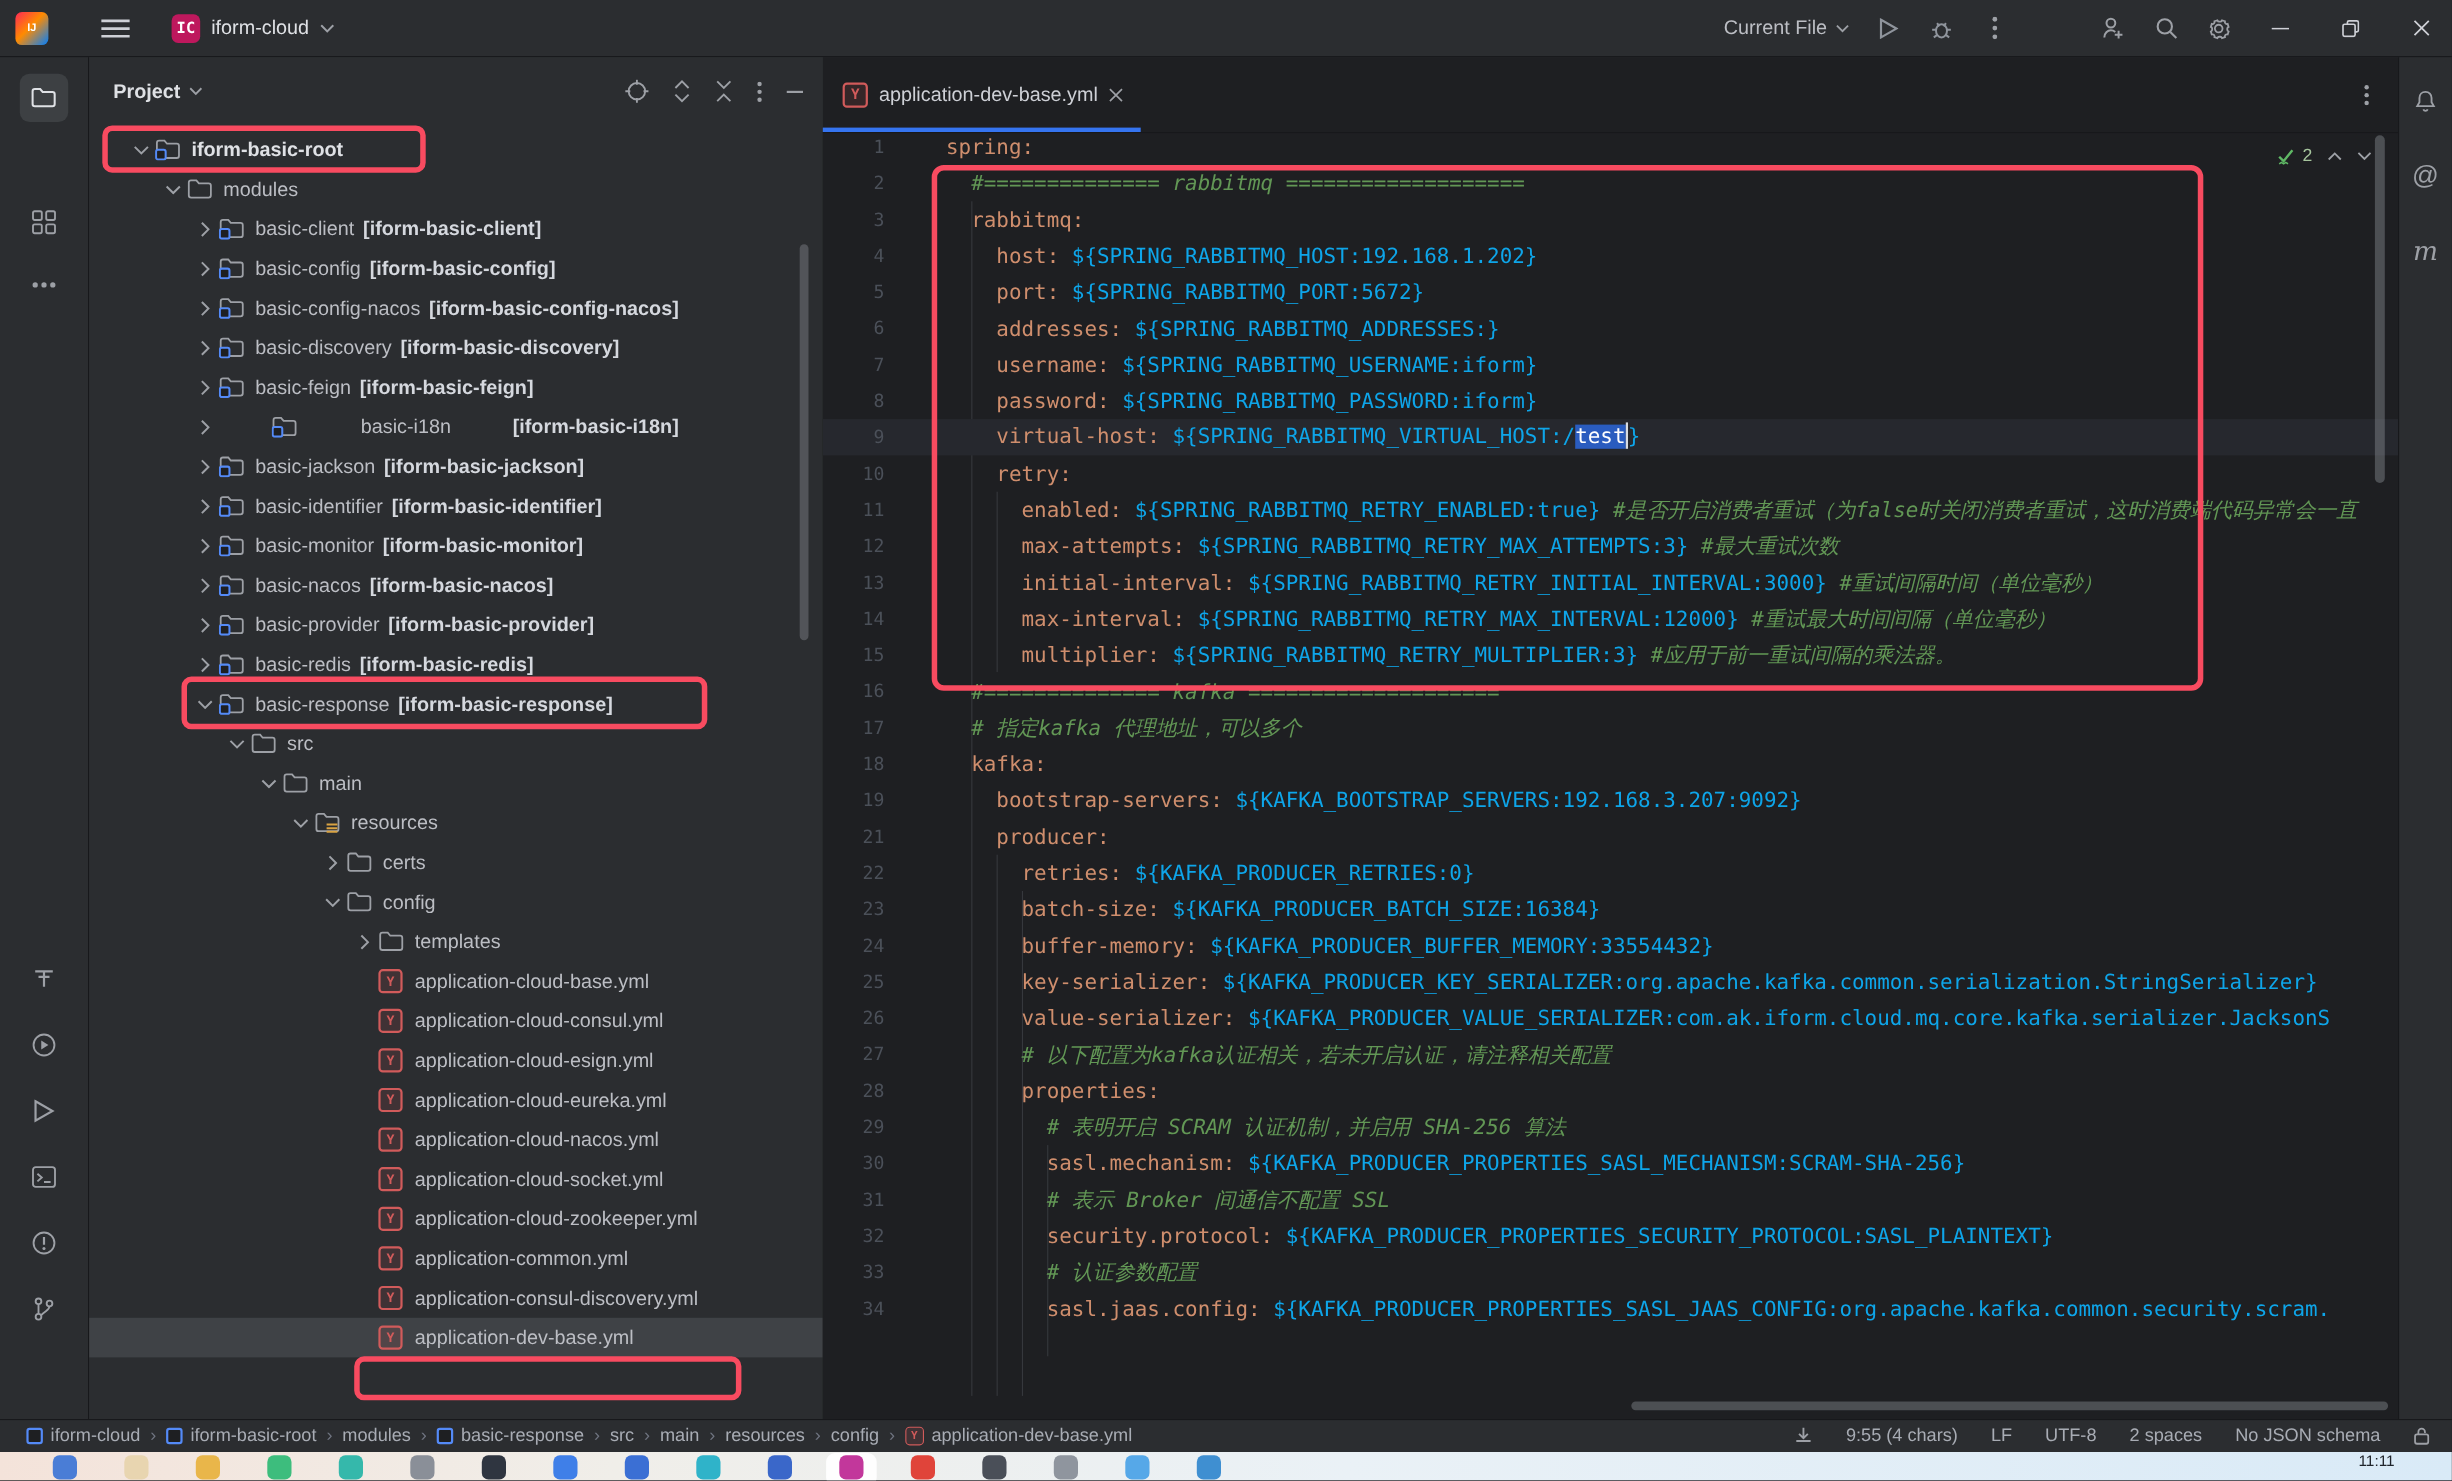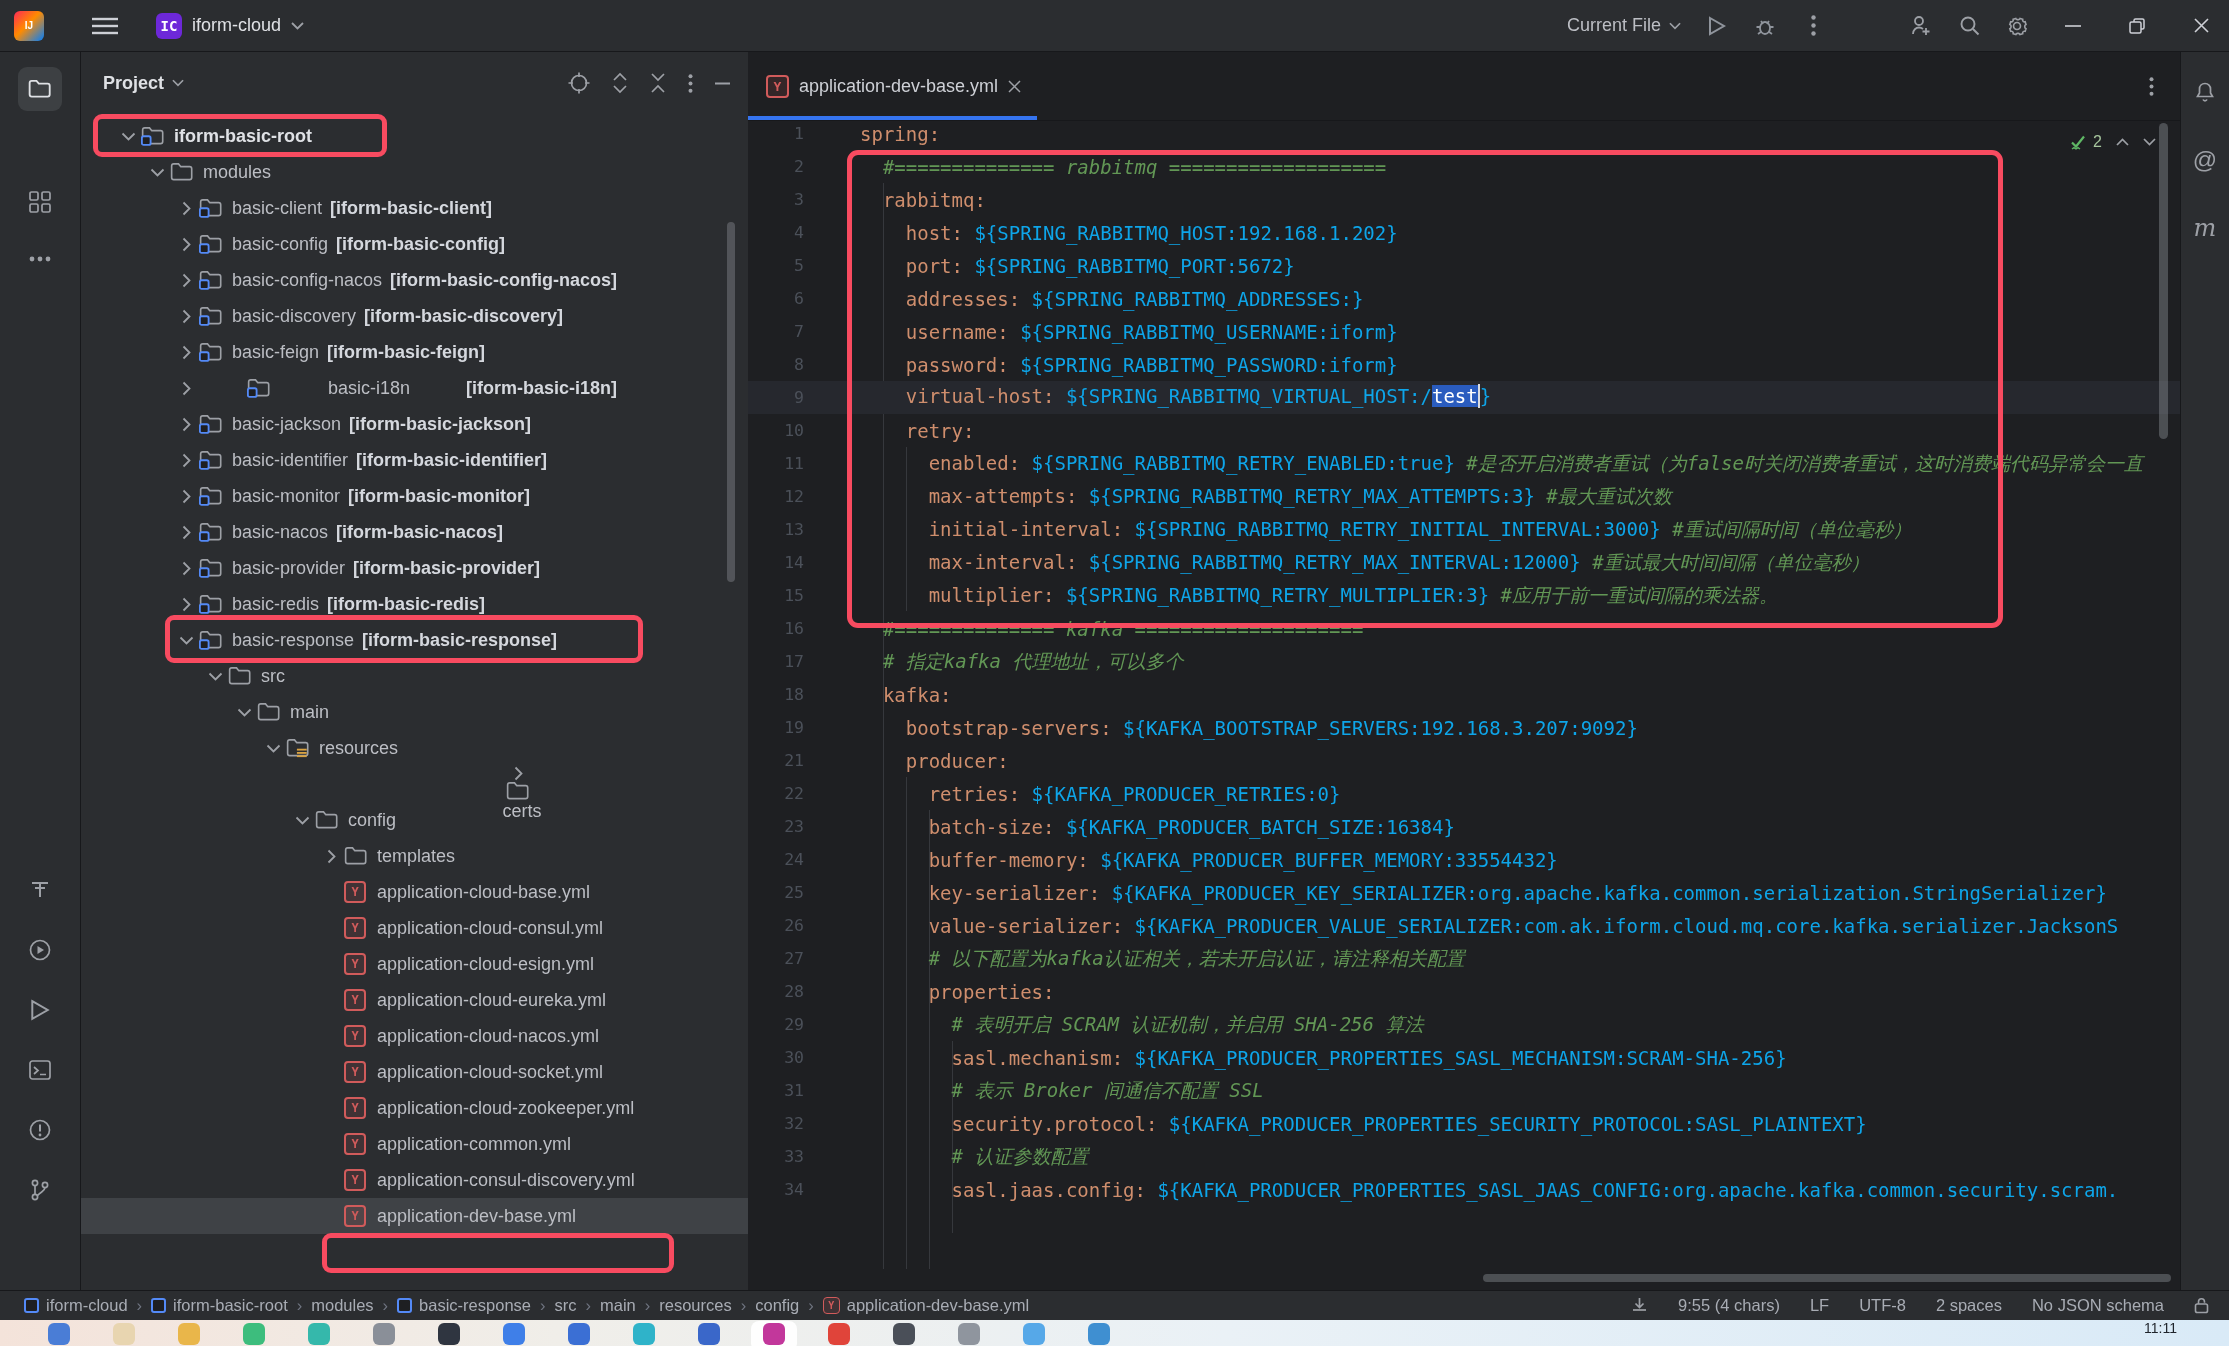--- a/index.html
+++ b/index.html
@@ -12,21 +12,21 @@
     font-family:"Liberation Sans",sans-serif;color:var(--ui);-webkit-font-smoothing:antialiased}
   svg{display:block}
   
   .titlebar{height:52px;background:var(--chrome);border-bottom:1px solid var(--border);
     display:flex;align-items:center;padding:0 0 0 14px;font-size:18px}
   .logo{width:30px;height:30px;border-radius:6px;margin-right:48px;
     background:linear-gradient(135deg,#fe2857 0%,#ff8b00 45%,#007eff 100%);
     display:flex;align-items:center;justify-content:center;color:#fff;font-size:10px;font-weight:bold}
   .hamburger{width:26px;margin-right:38px;cursor:pointer}
   .proj-widget{display:flex;align-items:center;gap:10px;cursor:pointer}
-  .ic-badge{width:26px;height:26px;border-radius:6px;background:#6d28d9;color:#fff;
+  .ic-badge{width:26px;height:26px;border-radius:6px;background:#be185d;color:#fff;
     font-family:"DejaVu Sans Mono",monospace;font-size:14px;font-weight:bold;
     display:flex;align-items:center;justify-content:center}
   .tb-spacer{flex:1}
   .tb-right{display:flex;align-items:center;gap:8px;height:100%}
   .tb-item{display:flex;align-items:center;gap:8px;color:var(--ui);padding:6px 8px;border-radius:6px;cursor:pointer}
   .tb-icon{width:40px;height:100%;display:flex;align-items:center;justify-content:center;cursor:pointer;color:var(--dim)}
   .win-btn{width:56px;height:100%;display:flex;align-items:center;justify-content:center;cursor:pointer;color:#ced0d6}
   
   .main{display:flex;height:1238px;background:var(--chrome)}
   .lstripe{width:81px;border-right:1px solid var(--border);position:relative;flex:none}
@@ -553,21 +553,21 @@
               <path d="M1.5 3.5c0-1.1.8-1.9 1.9-1.9h4.4l2.1 2.5h8.1c1.1 0 1.9.8 1.9 1.9v8.1c0 1.1-.8 1.9-1.9 1.9H3.4c-1.1 0-1.9-.8-1.9-1.9Z" fill="none" stroke="#9da0a6" stroke-width="1.5"></path>
               <g stroke="#d9a343" stroke-width="1.7">
                 <line x1="10" y1="10.5" x2="19" y2="10.5"></line>
                 <line x1="10" y1="13.5" x2="19" y2="13.5"></line>
                 <line x1="10" y1="16.5" x2="19" y2="16.5"></line>
               </g>
             </svg>
           </span>
           <span class="tlabel">resources</span>
         </div>
-        <div class="trow" style="padding-left: 208px; flex-direction: column;">
+        <div class="trow" style="padding-left: 208px;">
           <span class="tchev">
             <svg width="9" height="15" viewBox="0 0 9 15">
               <polyline points="1.5,1.5 7.5,7.5 1.5,13.5" fill="none" stroke="currentColor" stroke-width="1.8"></polyline>
             </svg>
           </span>
           <span class="ticon">
             <svg width="24" height="20" viewBox="0 0 22 18">
               <path d="M1.5 3.5c0-1.1.8-1.9 1.9-1.9h4.4l2.1 2.5h8.1c1.1 0 1.9.8 1.9 1.9v8.1c0 1.1-.8 1.9-1.9 1.9H3.4c-1.1 0-1.9-.8-1.9-1.9Z" fill="none" stroke="#9da0a6" stroke-width="1.5"></path>
             </svg>
           </span>

